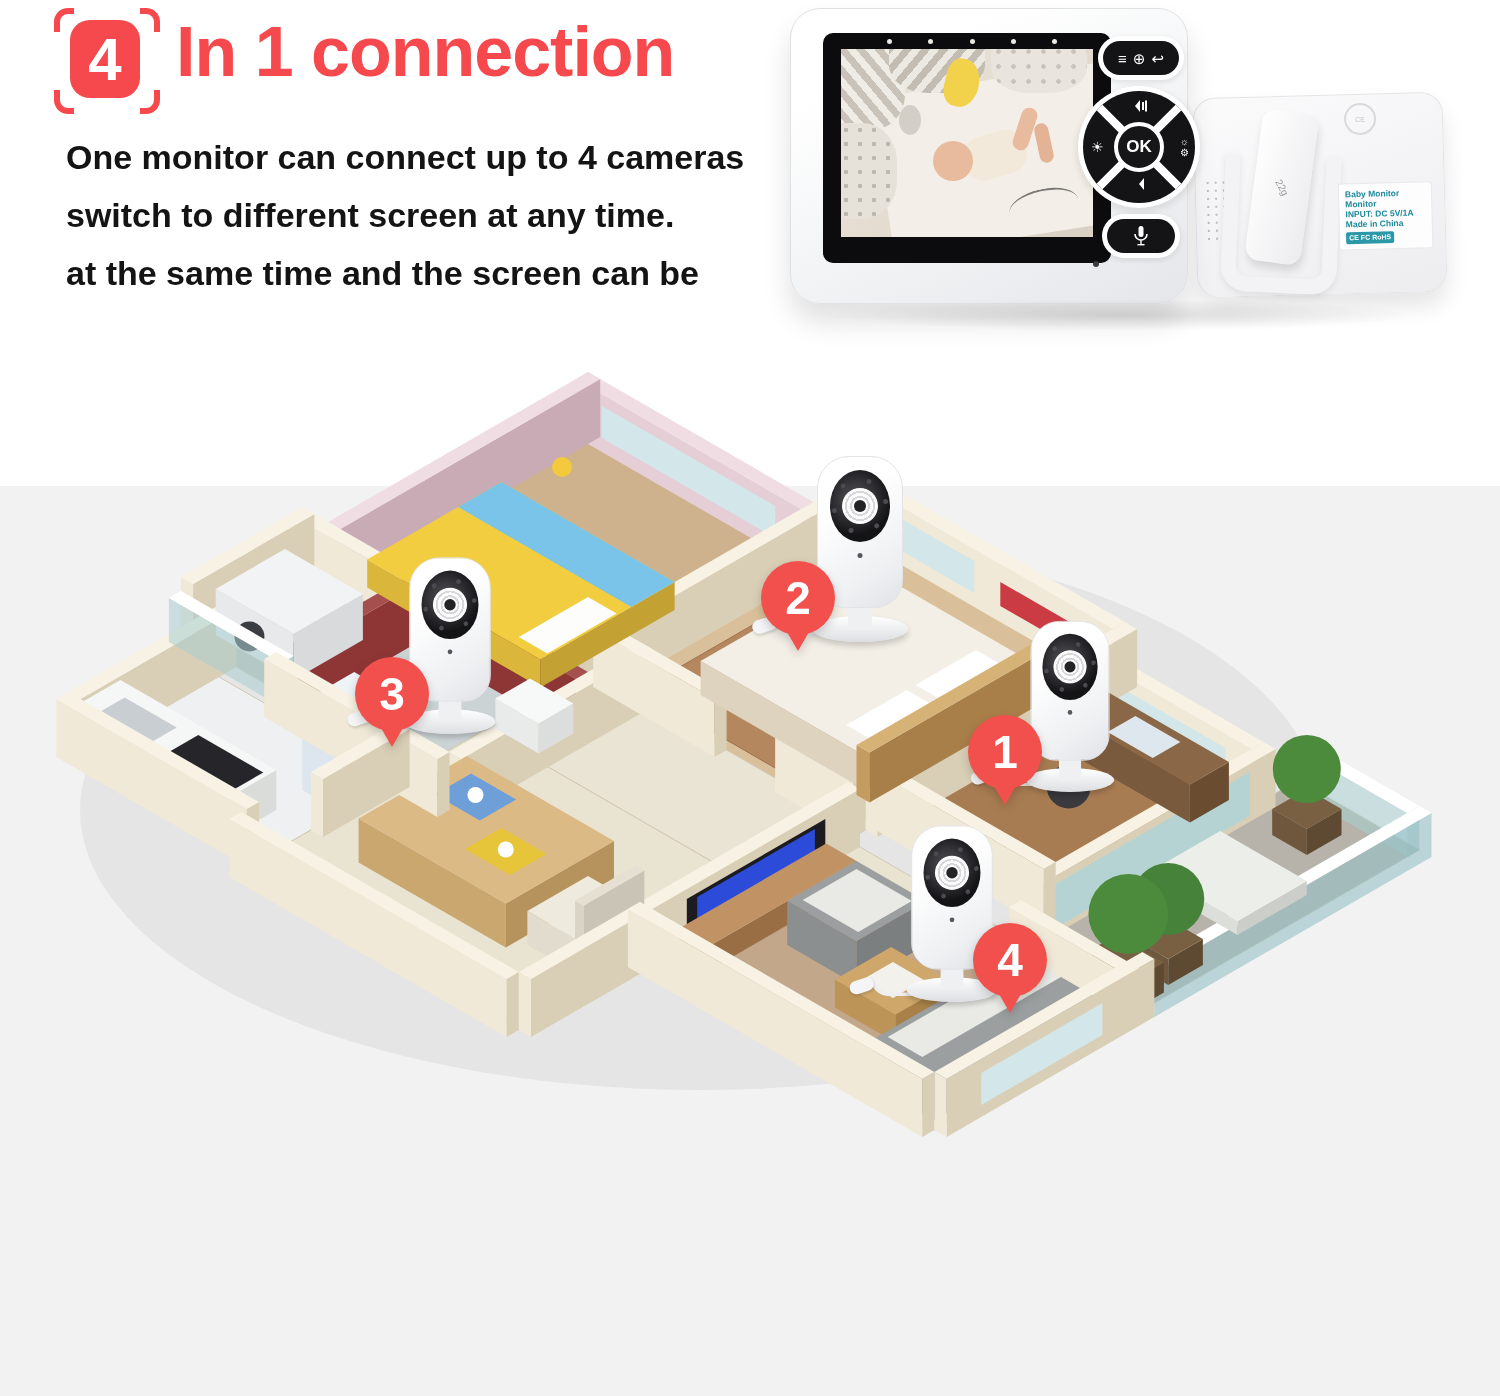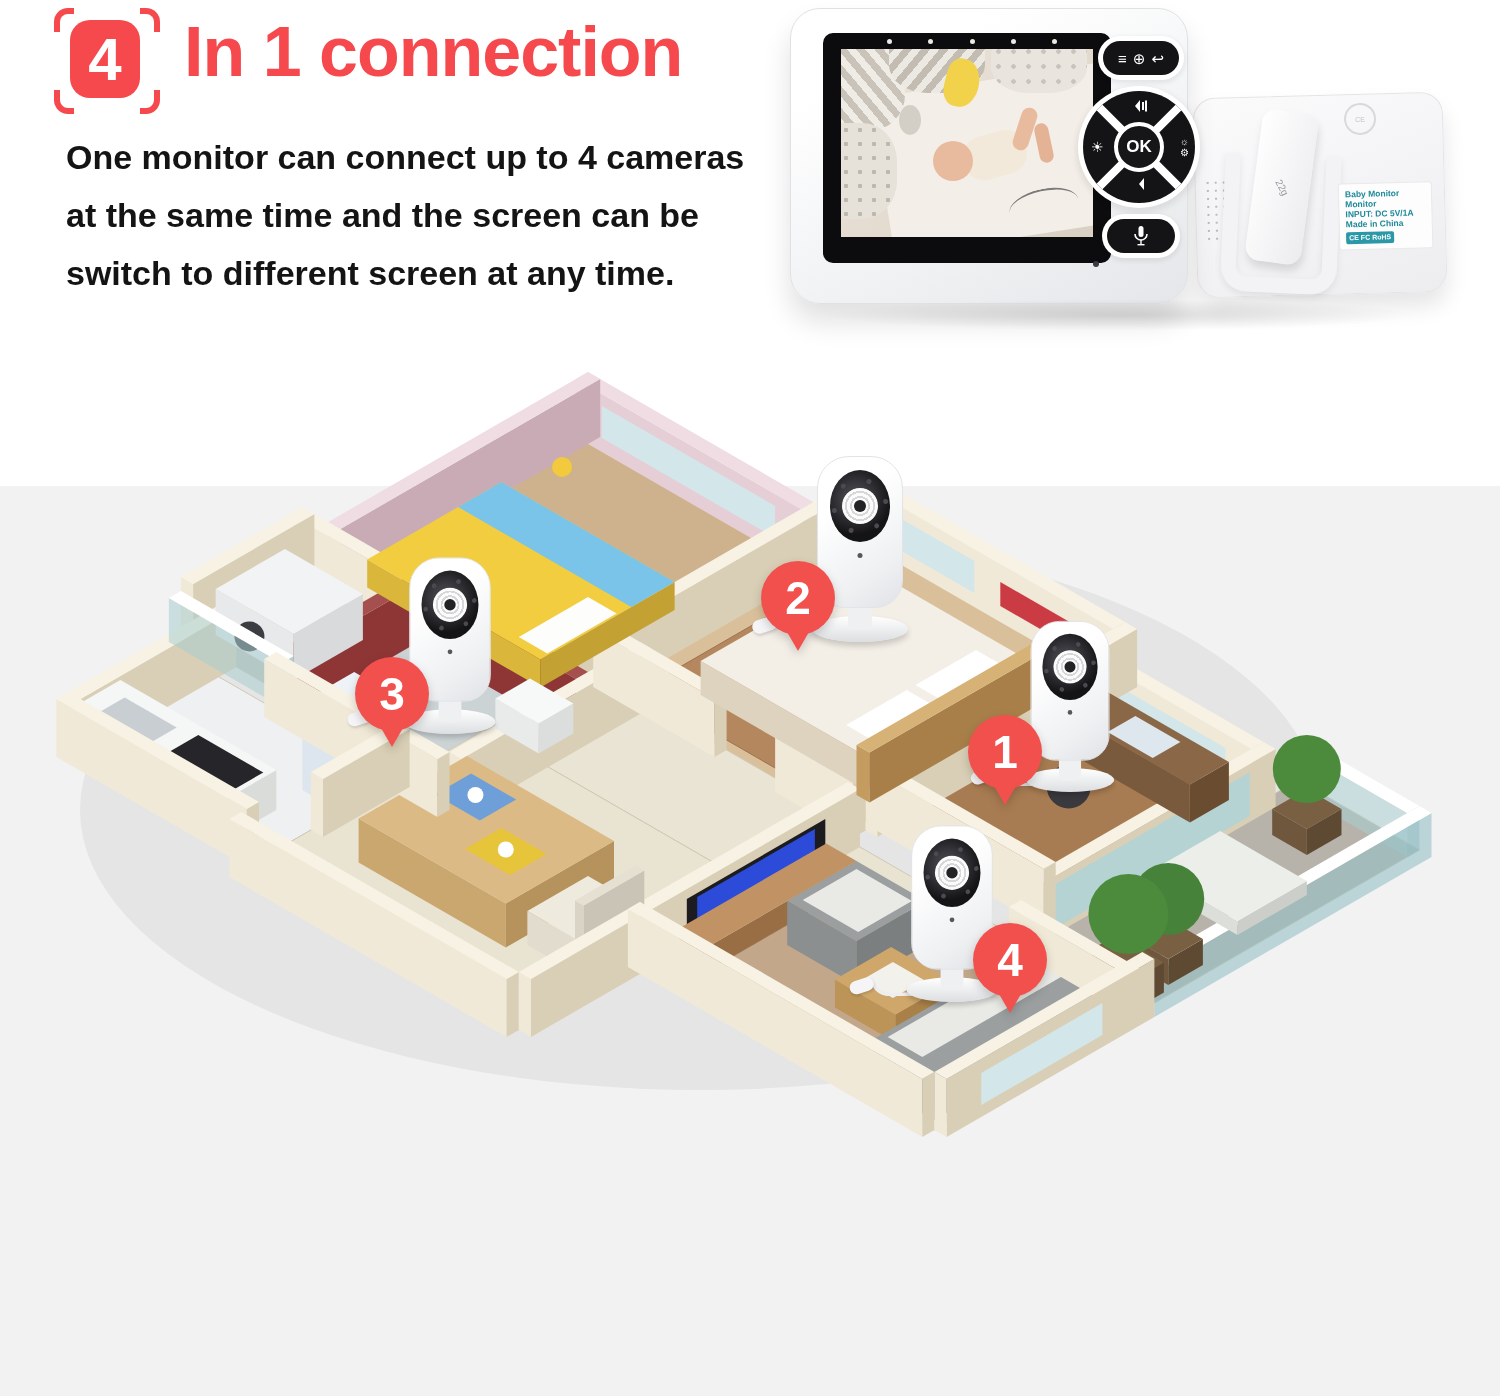--- a/index.html
+++ b/index.html
@@ -15,21 +15,21 @@
   .badge-wrap { position:absolute; left:2px; top:2px; width:92px; height:96px; }
   .badge { position:absolute; left:10px; top:8px; width:70px; height:78px; background:#f6494d;
            border-radius:20px; color:#fff; font-weight:bold; font-size:60px; display:flex;
            align-items:center; justify-content:center; }
   .br { position:absolute; width:20px; height:24px; border:6px solid #f6494d; }
   .br.tl { left:-6px; top:-4px;  border-right:none; border-bottom:none; border-radius:14px 0 0 0; }
   .br.tr { right:-8px; top:-4px; border-left:none;  border-bottom:none; border-radius:0 14px 0 0; }
   .br.bl { left:-6px; bottom:-6px; border-right:none; border-top:none; border-radius:0 0 0 14px; }
   .br.br2{ right:-8px; bottom:-6px; border-left:none; border-top:none; border-radius:0 0 14px 0; }
   .title { position:absolute; left:118px; top:2px; font-size:70px; font-weight:bold; color:#f6494d;
-           letter-spacing:-1px; white-space:nowrap;margin-left:8px; }
+           letter-spacing:-1px; white-space:nowrap; }
   .desc { position:absolute; left:8px; top:118px; width:740px; font-size:34px; font-weight:bold;
           color:#141414; line-height:58px; white-space:nowrap; }
 
   
   .product { position:absolute; left:780px; top:0; width:700px; height:330px; }
   .back-unit { position:absolute; left:415px; top:95px; width:250px; height:200px;
                background:linear-gradient(160deg,#fbfbfc,#ededf0); border:1px solid #e4e4e7;
                border-radius:22px; transform:rotate(-1.5deg); box-shadow:0 14px 22px rgba(0,0,0,0.10); }
   .speaker-dots { position:absolute; left:8px; top:80px; width:28px; height:62px;
                   background-image:radial-gradient(#b9bbbe 1.3px, transparent 1.5px);
@@ -150,22 +150,22 @@
   <div class="badge-wrap">
     <i class="br tl"></i>
       <i class="br tr"></i>
       <i class="br bl"></i>
       <i class="br br2"></i>
     <div class="badge">4</div>
   </div>
   <div class="title">In 1 connection</div>
   <div class="desc">
     <div>One monitor can connect up to 4 cameras</div>
+    <div>switch to different screen at any time.</div>
     <div>at the same time and the screen can be</div>
-    <div>switch to different screen at any time.</div>
   </div>
 </div>
 
 <div class="product">
   <div class="back-unit">
     <div class="speaker-dots"></div>
     <div class="stamp">CE</div>
     <div class="u-bracket"></div>
     <div class="clip">
         <span>22g</span>

